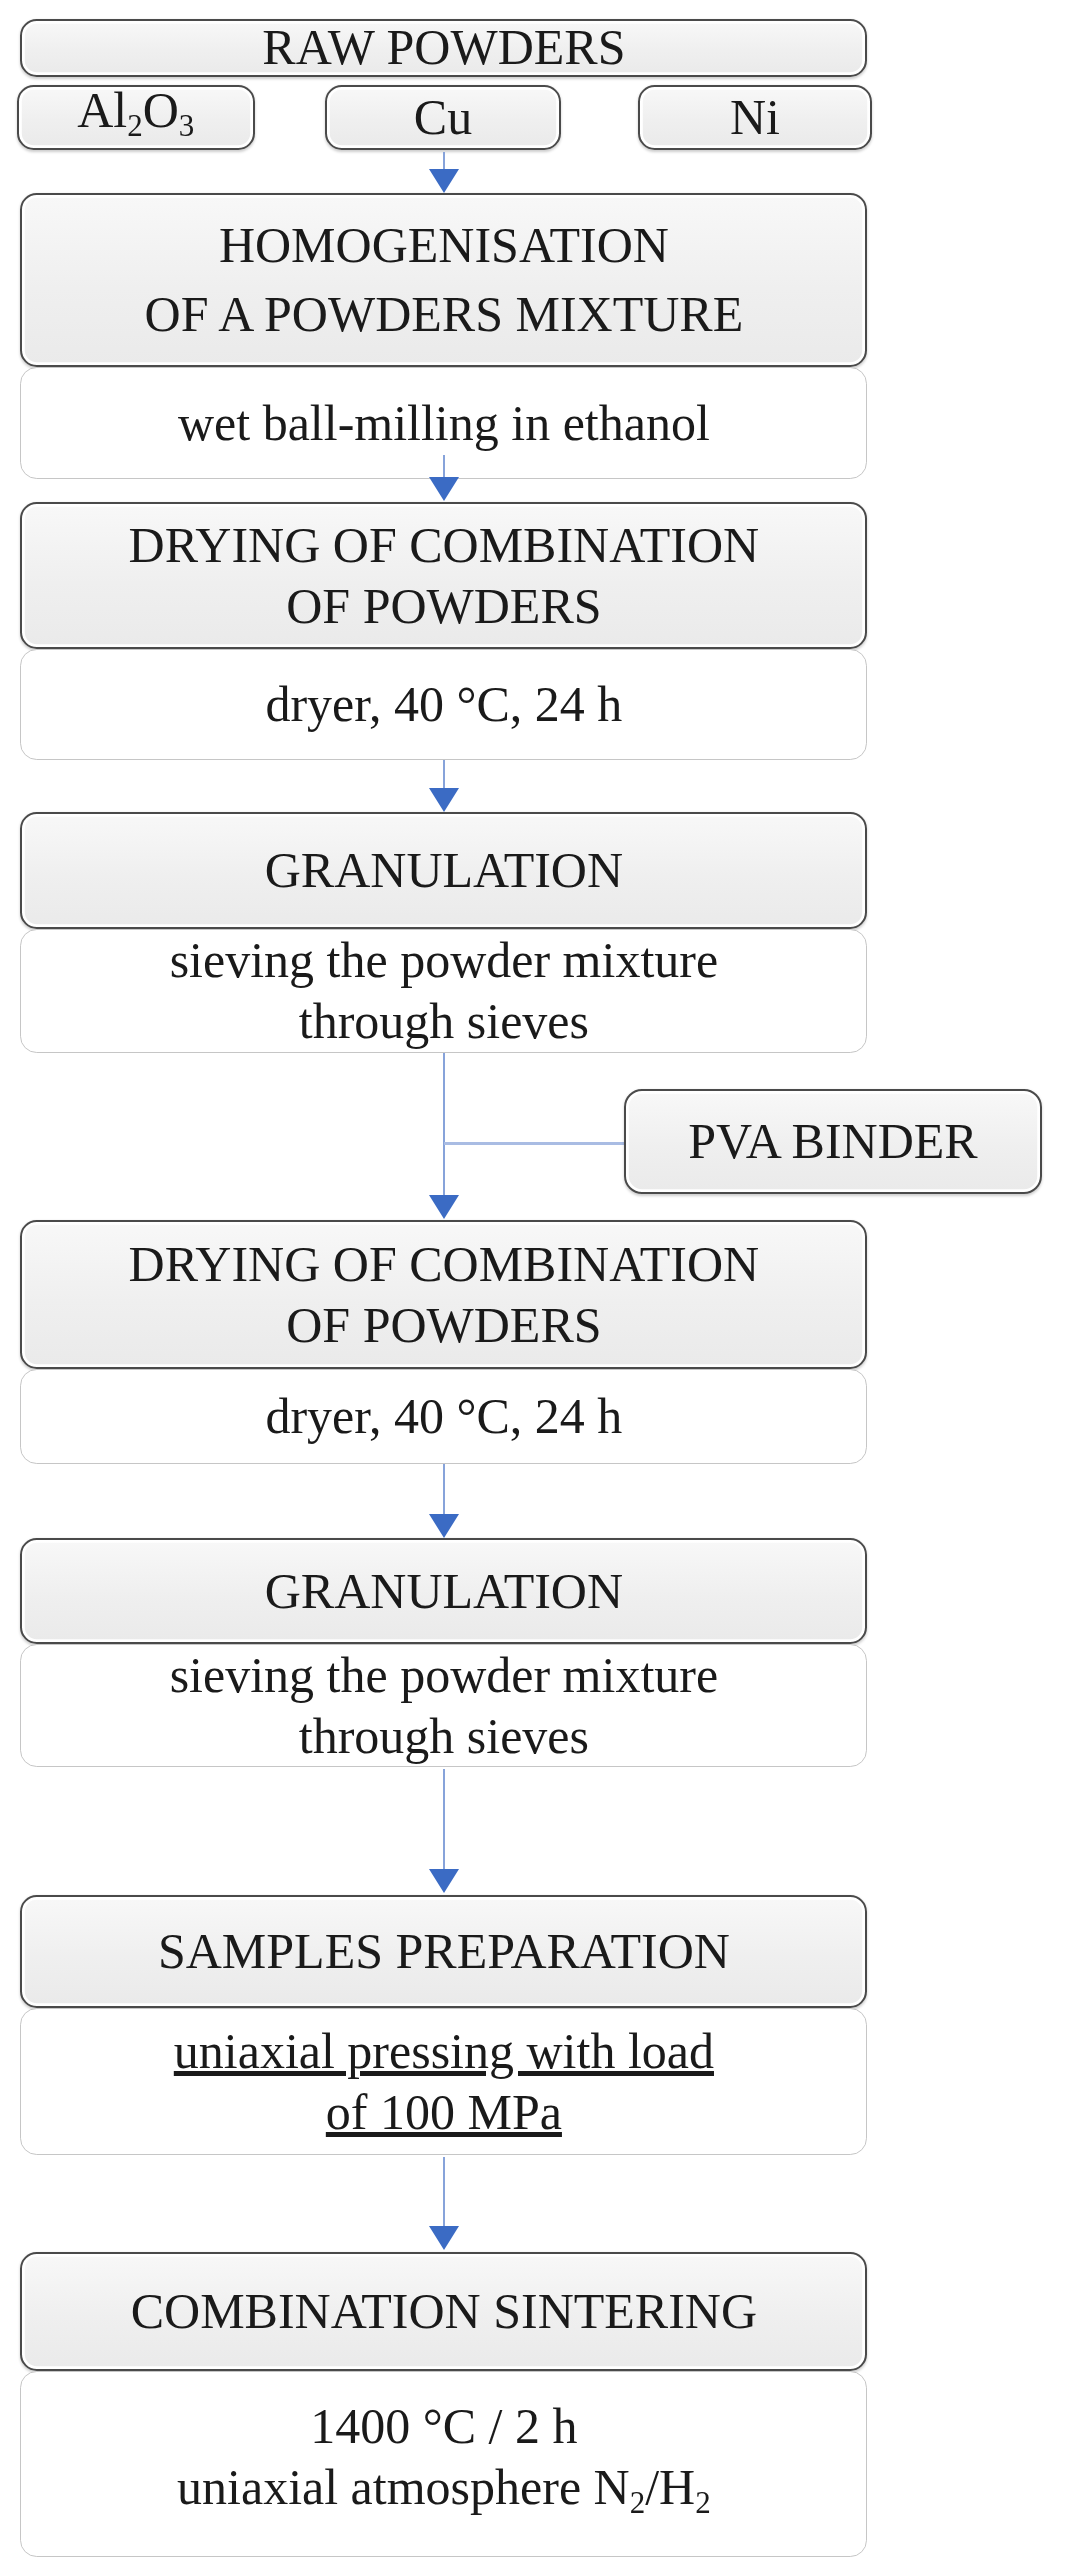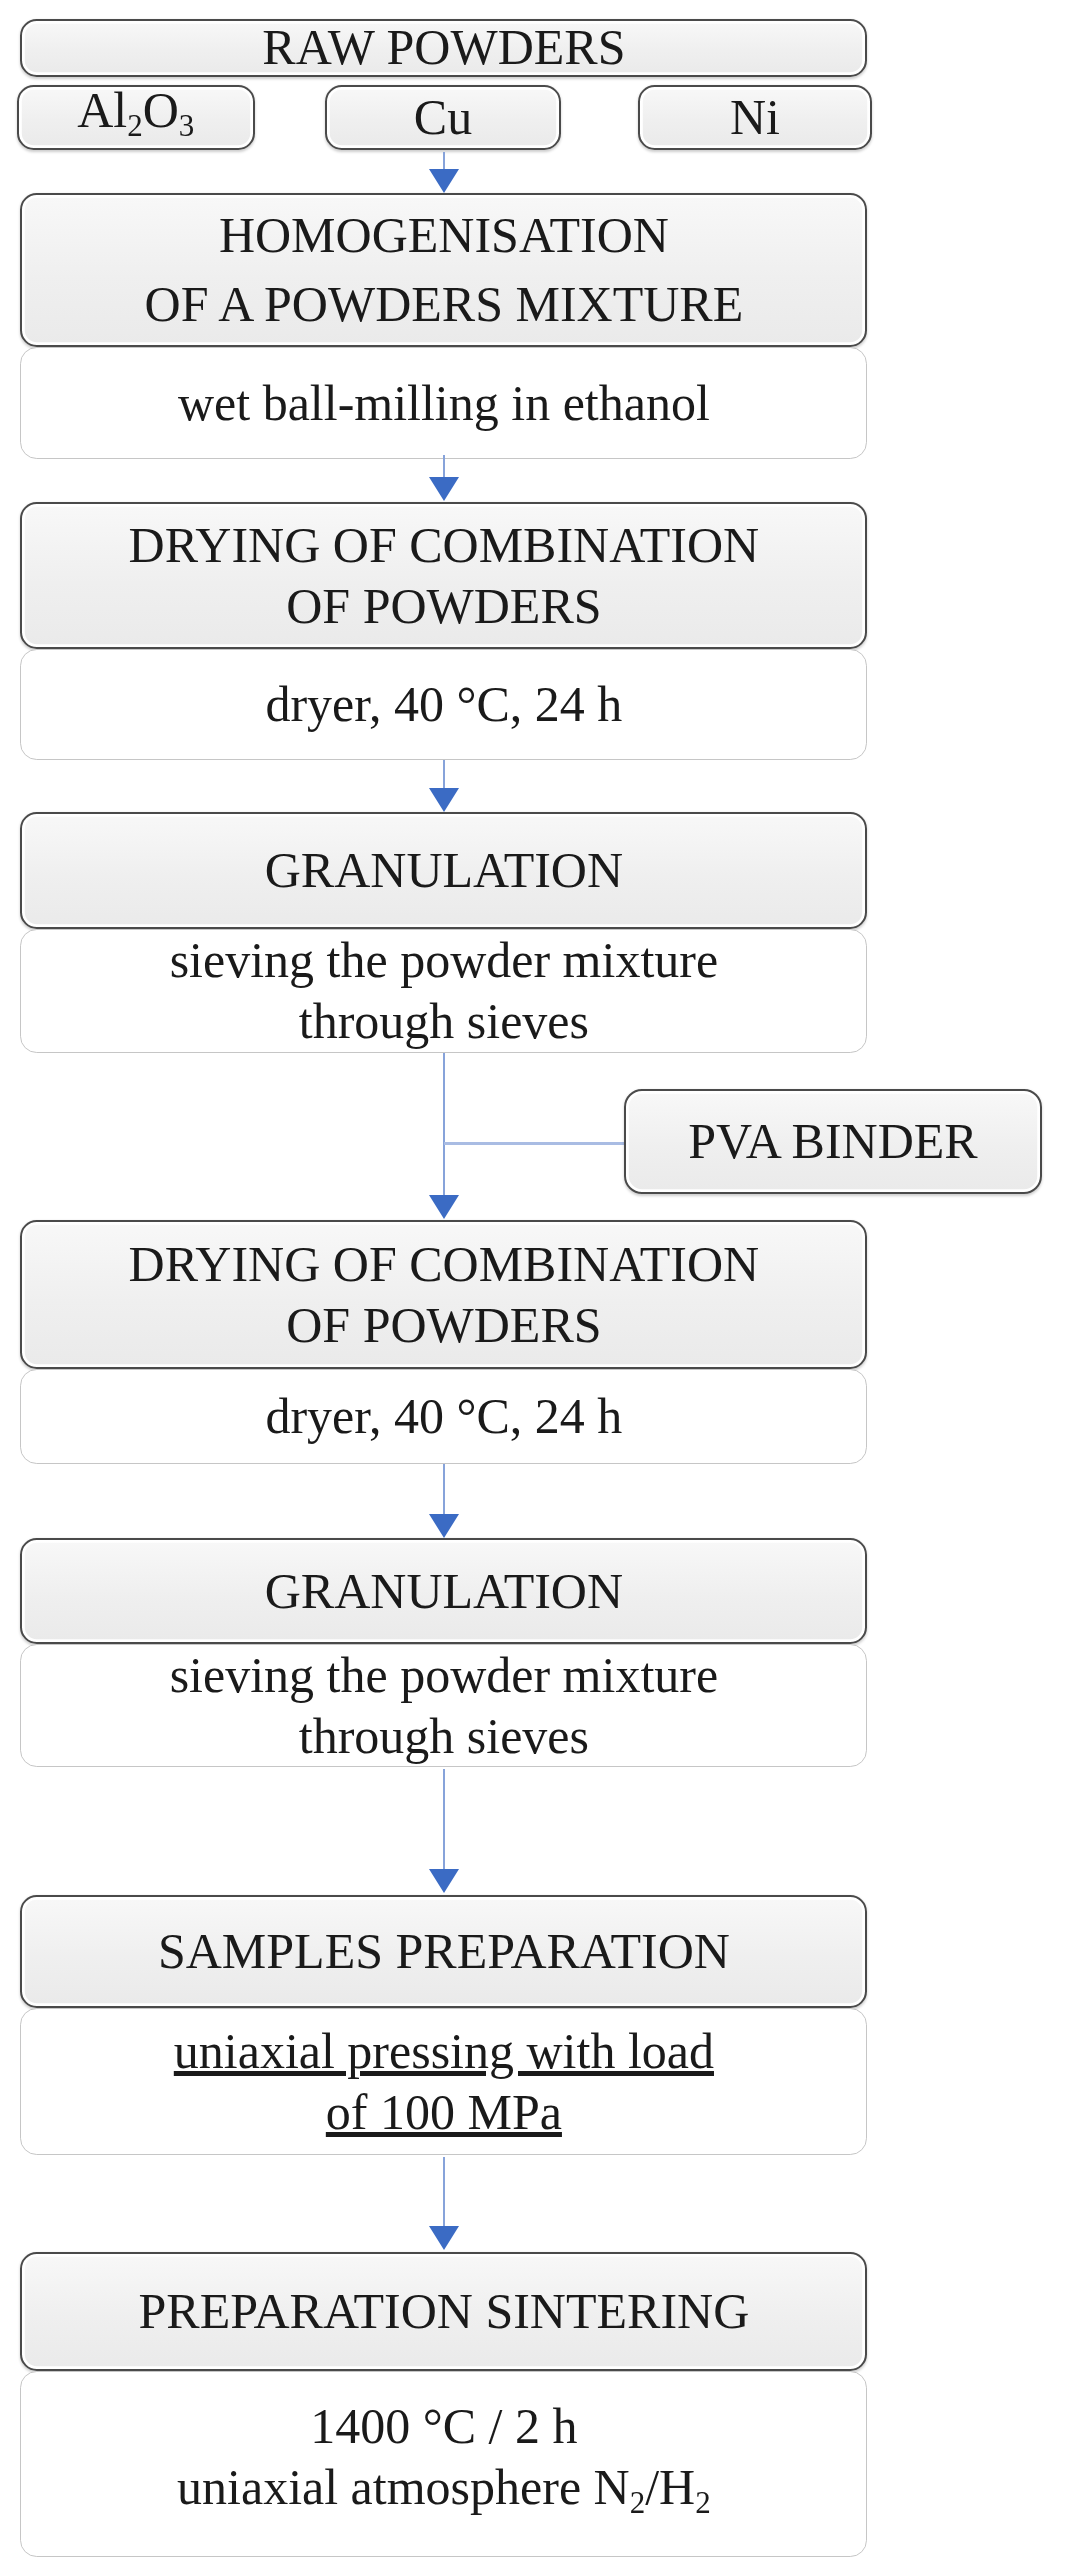--- a/index.html
+++ b/index.html
@@ -47,21 +47,21 @@
   <div class="hdr mat" style="left:638px;width:234px;">
     <div class="hl">Ni</div>
   </div>
 
   <div class="arrow" style="left:429px;top:152px;height:41px;">
     <div class="shaft"></div>
     <div class="head"></div>
   </div>
 
   <div class="step" style="top:193px;">
-    <div class="hdr" style="height:154px;gap:8px;">
+    <div class="hdr" style="height:174px;gap:8px;">
       <div class="hl">HOMOGENISATION</div>
       <div class="hl">OF A POWDERS MIXTURE</div>
     </div>
     <div class="bdy" style="height:112px;">
       <div class="bl">wet ball-milling in ethanol</div>
     </div>
   </div>
 
   <div class="arrow" style="left:429px;top:455px;height:46px;">
     <div class="shaft"></div>
@@ -142,21 +142,21 @@
     </div>
   </div>
 
   <div class="arrow" style="left:429px;top:2157px;height:93px;">
     <div class="shaft"></div>
     <div class="head"></div>
   </div>
 
   <div class="step" style="top:2252px;">
     <div class="hdr" style="height:119px;">
-      <div class="hl">PREPARATION SINTERING</div>
+      <div class="hl">COMBINATION SINTERING</div>
     </div>
     <div class="bdy" style="height:186px;">
       <div class="bl">1400 °C / 2 h</div>
       <div class="bl"><span>uniaxial atmosphere N</span><span class="sb">2</span><span>/H</span><span class="sb">2</span></div>
     </div>
   </div>
 
 </div>
 
 

